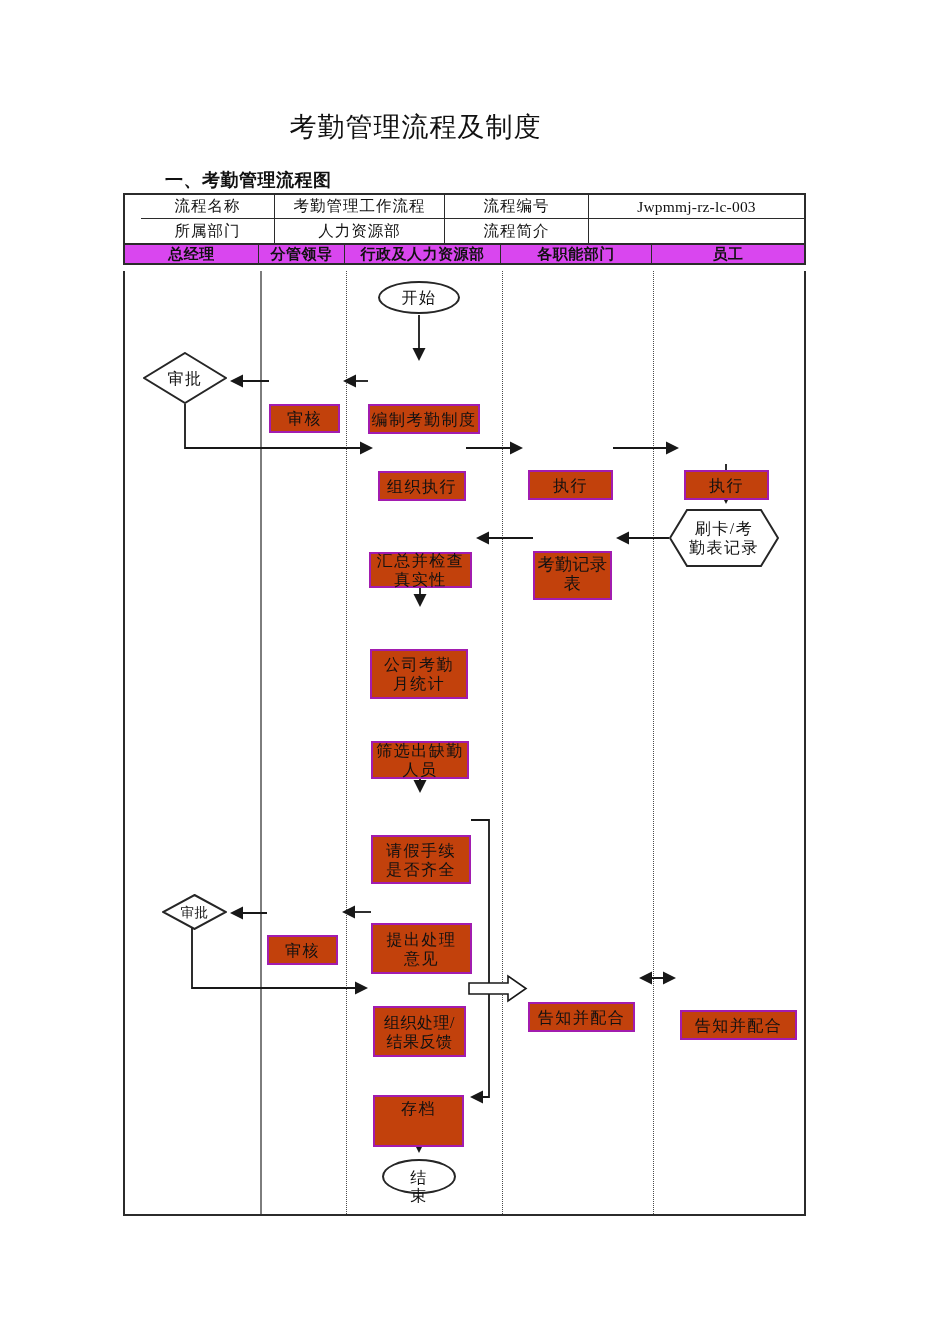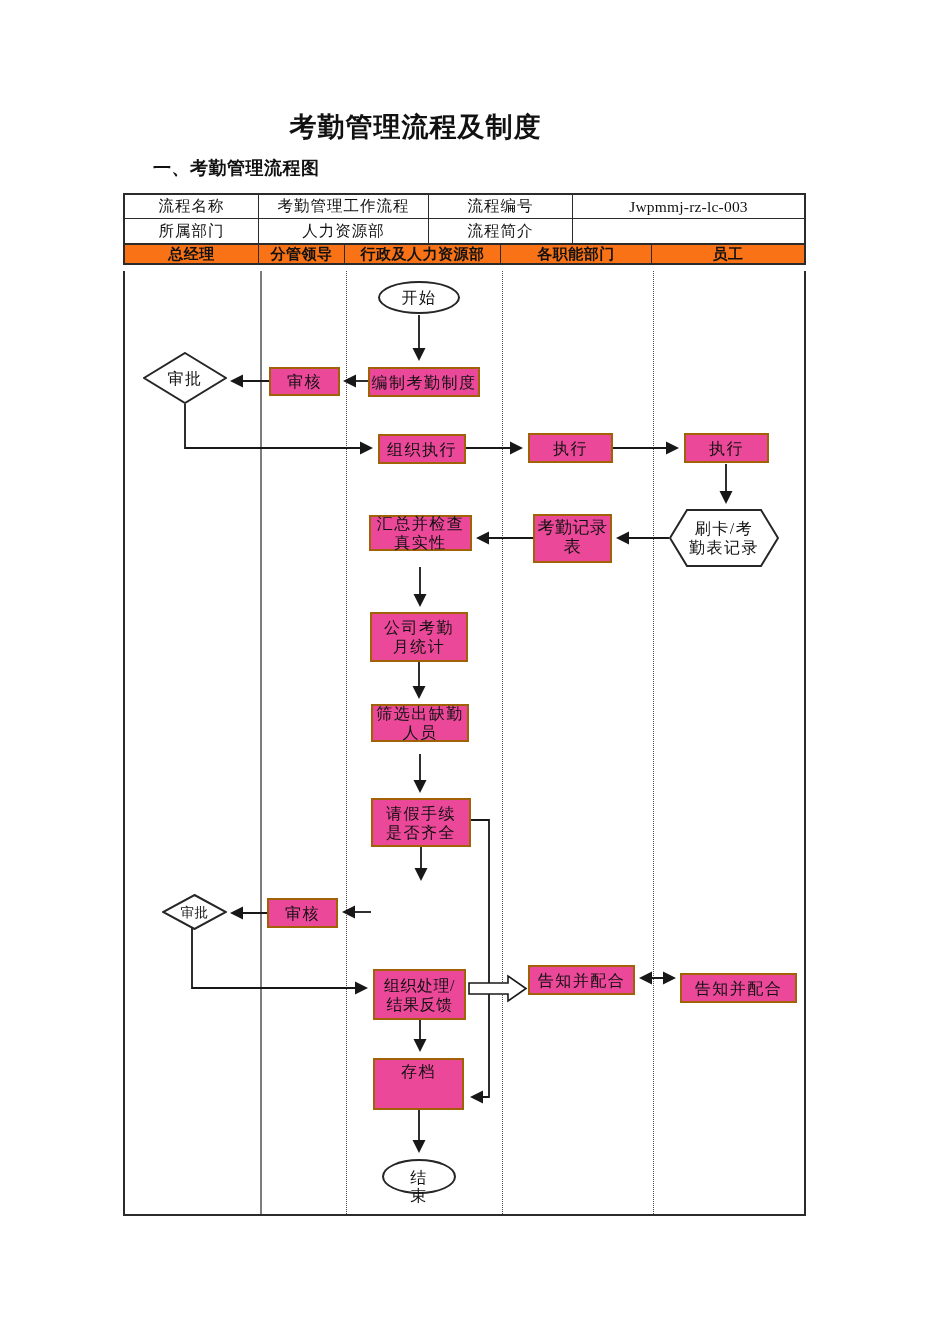--- a/index.html
+++ b/index.html
@@ -3,47 +3,47 @@
 <meta charset="utf-8">
 <style>
   html,body{margin:0;padding:0;background:#ffffff;}
   .page{
     position:relative;width:950px;height:1344px;background:#ffffff;
     font-family:"Liberation Serif","DejaVu Serif",serif;color:#111;
     overflow:hidden;
   }
   .doc-title{
     position:absolute;left:123px;top:110px;width:585px;height:34px;
-    font-size:27px;font-weight:bold;text-align:center;line-height:34px;
+    font-size:27px;font-weight:normal;text-align:center;line-height:34px;
     letter-spacing:1px;margin:0;
   }
   .section-heading{
     position:absolute;left:153px;top:156px;font-size:18px;font-weight:bold;
-    letter-spacing:0.5px;margin:0;
+    letter-spacing:0.5px;margin:12px;
   }
   
   .info-table{
     position:absolute;left:123px;top:193px;width:683px;height:52px;
     box-sizing:border-box;border:2px solid #2b2b2b;
-    display:grid;grid-template-columns:134px 170px 144px auto;grid-template-rows:1fr 1fr;
+    display:grid;grid-template-columns:134px 170px 144px auto;grid-template-rows:1fr 1fr;padding-left:16px;
   }
   .info-cell{
     display:flex;align-items:center;justify-content:center;
     font-size:15.5px;letter-spacing:1px;box-sizing:border-box;
     border-right:1.5px solid #2b2b2b;border-bottom:1.5px solid #2b2b2b;
     background:#fff;
   }
   .info-cell.last-col{border-right:none;}
   .info-cell.last-row{border-bottom:none;}
   .latin{letter-spacing:0.2px;}
   
   .lane-header{
     position:absolute;left:123px;top:245px;width:683px;height:20px;
     box-sizing:border-box;border:2px solid #2b2b2b;border-top:none;
-    background:#f97316;
+    background:#d946ef;
     display:grid;grid-template-columns:134px 86px 156px 151px auto;
   }
   .lane-cell{
     display:flex;align-items:center;justify-content:center;
     font-size:15px;font-weight:bold;letter-spacing:0.5px;box-sizing:border-box;
     border-right:1.5px solid #2b2b2b;
   }
   .lane-cell.last-col{border-right:none;}
   
   .lane-body{
@@ -54,21 +54,21 @@
   .lane-divider.solid{border-left:2px solid #7d7d7d;}
   .lane-divider.dotted{border-left:1.5px dotted #4a4a4a;}
   
   .connector-layer{position:absolute;left:0;top:0;width:950px;height:1344px;z-index:2;pointer-events:none;}
   
   .node{
     position:absolute;box-sizing:border-box;display:flex;align-items:center;justify-content:center;
     text-align:center;font-size:16px;line-height:19px;letter-spacing:1.5px;color:#111;
     white-space:pre-line;z-index:3;
   }
-  .n-rect{background:#ec4899;border:2px solid #a16207;}
+  .n-rect{background:#c2410c;border:2px solid #a21caf;margin-top:37px;}
   .n-rect.top-align{align-items:flex-start;padding-top:2px;}
   .n-oval{background:#fff;border:2px solid #262626;border-radius:50%;}
   .n-oval.end{overflow:visible;}
   .n-oval.end .node-label{position:absolute;top:8px;left:0;right:0;line-height:18px;}
   .n-shape{background:transparent;border:none;}
   .n-shape svg{position:absolute;inset:0;width:100%;height:100%;}
   .node-label{position:relative;z-index:1;}
 </style>
 </head>
 <body>
@@ -190,20 +190,24 @@
   <div class="node n-rect" style="left:371px;top:704px;width:98px;height:38px;">
     <span class="node-label">筛选出缺勤
 人员</span>
   </div>
 
   <div class="node n-rect" style="left:371px;top:798px;width:100px;height:49px;">
     <span class="node-label">请假手续
 是否齐全</span>
   </div>
 
+  <div class="node n-rect" style="left:371px;top:886px;width:101px;height:51px;">
+    <span class="node-label">提出处理
+意见</span>
+  </div>
 
   <div class="node n-rect" style="left:267px;top:898px;width:71px;height:30px;">
     <span class="node-label">审核</span>
   </div>
 
   <div class="node n-shape" style="left:162px;top:894px;width:65px;height:36px;font-size:13.5px;letter-spacing:0.5px;">
     <svg viewBox="0 0 65 36" preserveAspectRatio="none">
       <polygon points="32.5,1 64,18 32.5,35 1,18" fill="#ffffff" stroke="#262626" stroke-width="2"></polygon>
     </svg>
     <span class="node-label">审批</span>

